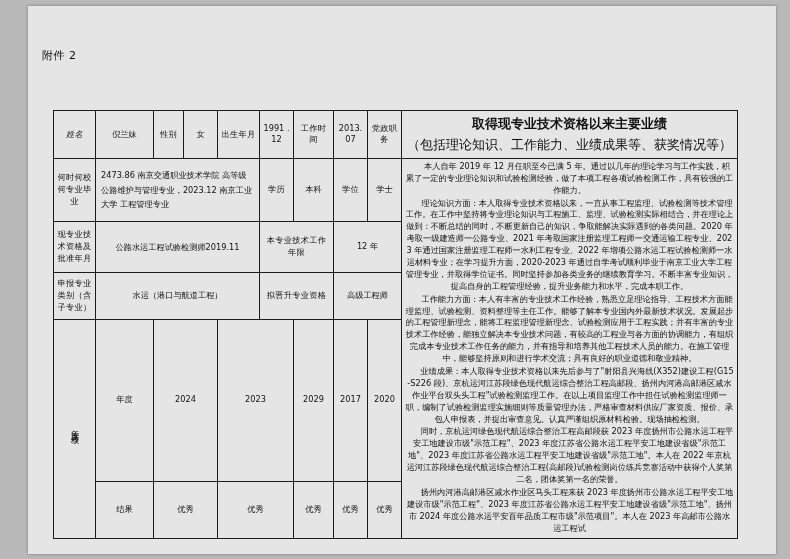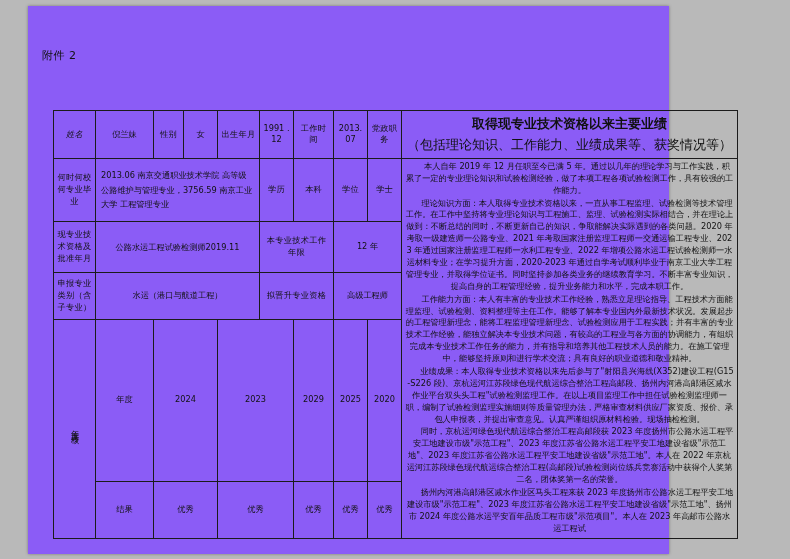--- a/index.html
+++ b/index.html
@@ -10,24 +10,25 @@
     width: 790px;
     height: 559px;
     background: #b9b9b9;
     font-family: "DejaVu Sans", "Liberation Sans", sans-serif;
     overflow: hidden;
   }
   .page {
     position: absolute;
     left: 28px;
     top: 6px;
-    width: 641px;
+    width: 726px;
     height: 548px;
-    background: #8b5cf6;
+    background: #e5e5e5;
     box-shadow: 0 0 3px rgba(0,0,0,0.35);
+    padding-left: 22px;
   }
   .attach-no {
     position: absolute;
     left: 14px;
     top: 42px;
     font-size: 11px;
     color: #111;
     letter-spacing: 0.5px;
   }
   .doc-title {
@@ -150,21 +151,21 @@
         <span class="right-sub">（包括理论知识、工作能力、业绩成果等、获奖情况等）</span>
       </td>
     </tr>
 
     <tr>
       
     </tr>
 
     <tr>
       <td class="lbl" style="height:58px"><span>何时何校何专业毕业</span></td>
-      <td colspan="4" style="text-align:left; padding:3px 5px; line-height:1.75">2013.06 南京交通职业技术学院 高等级公路维护与管理专业，3756.59 南京工业大学 工程管理专业</td>
+      <td colspan="4" style="text-align:left; padding:3px 5px; line-height:1.75">2473.86 南京交通职业技术学院 高等级公路维护与管理专业，2023.12 南京工业大学 工程管理专业</td>
       <td class="lbl"><span>学历</span></td>
       <td>本科</td>
       <td class="lbl"><span>学位</span></td>
       <td>学士</td>
       <td rowspan="5" class="body-text">
         <p>本人自年 2019 年 12 月任职至今已满 5 年。通过以几年的理论学习与工作实践，积累了一定的专业理论知识和试验检测经验，做了本项工程各项试验检测工作，具有较强的工作能力。</p>
         <p>理论知识方面：本人取得专业技术资格以来，一直从事工程监理、试验检测等技术管理工作。在工作中坚持将专业理论知识与工程施工、监理、试验检测实际相结合，并在理论上做到：不断总结的同时，不断更新自己的知识，争取能解决实际遇到的各类问题。2020 年考取一级建造师一公路专业、2021 年考取国家注册监理工程师一交通运输工程专业、2023 年通过国家注册监理工程师一水利工程专业、2022 年增项公路水运工程试验检测师一水运材料专业；在学习提升方面，2020-2023 年通过自学考试顺利毕业于南京工业大学工程管理专业，并取得学位证书。同时坚持参加各类业务的继续教育学习。不断丰富专业知识，提高自身的工程管理经验，提升业务能力和水平，完成本职工作。</p>
         <p>工作能力方面：本人有丰富的专业技术工作经验，熟悉立足理论指导、工程技术方面能理监理、试验检测、资料整理等主任工作。能够了解本专业国内外最新技术状况。发展起步的工程管理新理念，能将工程监理管理新理念、试验检测应用于工程实践；并有丰富的专业技术工作经验，能独立解决本专业技术问题，有较高的工程业与各方面的协调能力，有组织完成本专业技术工作任务的能力，并有指导和培养其他工程技术人员的能力。在施工管理中，能够坚持原则和进行学术交流；具有良好的职业道德和敬业精神。</p>
         <p>业绩成果：本人取得专业技术资格以来先后参与了"射阳县兴海线(X352)建设工程(G15-S226 段)、京杭运河江苏段绿色现代航运综合整治工程高邮段、扬州内河港高邮港区减水作业平台双头头工程"试验检测监理工作。在以上项目监理工作中担任试验检测监理师一职，编制了试验检测监理实施细则等质量管理办法，严格审查材料供应厂家资质、报价、承包人申报表，并提出审查意见。认真严谨组织原材料检验。现场抽检检测。</p>
         <p>同时，京杭运河绿色现代航运综合整治工程高邮段获 2023 年度扬州市公路水运工程平安工地建设市级"示范工程"、2023 年度江苏省公路水运工程平安工地建设省级"示范工地"、2023 年度江苏省公路水运工程平安工地建设省级"示范工地"。本人在 2022 年京杭运河江苏段绿色现代航运综合整治工程(高邮段)试验检测岗位练兵竞赛活动中获得个人奖第二名，团体奖第一名的荣誉。</p>
@@ -185,21 +186,21 @@
       <td colspan="2" class="lbl"><span>拟晋升专业资格</span></td>
       <td colspan="2">高级工程师</td>
     </tr>
 
     <tr>
       <td rowspan="2" class="lbl" style="height:48px"><span class="vert">年度考核</span></td>
       <td class="yr">年度</td>
       <td colspan="2" class="yr">2024</td>
       <td colspan="2" class="yr">2023</td>
       <td class="yr">2029</td>
-      <td class="yr">2025</td>
+      <td class="yr">2017</td>
       <td class="yr">2020</td>
     </tr>
 
     <tr>
       <td class="res" style="height:52px">结果</td>
       <td colspan="2" class="res">优秀</td>
       <td colspan="2" class="res">优秀</td>
       <td class="res">优秀</td>
       <td class="res">优秀</td>
       <td class="res">优秀</td>

